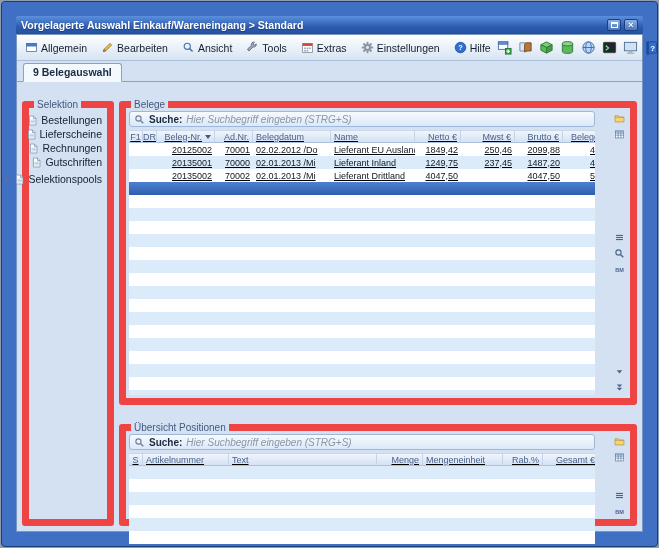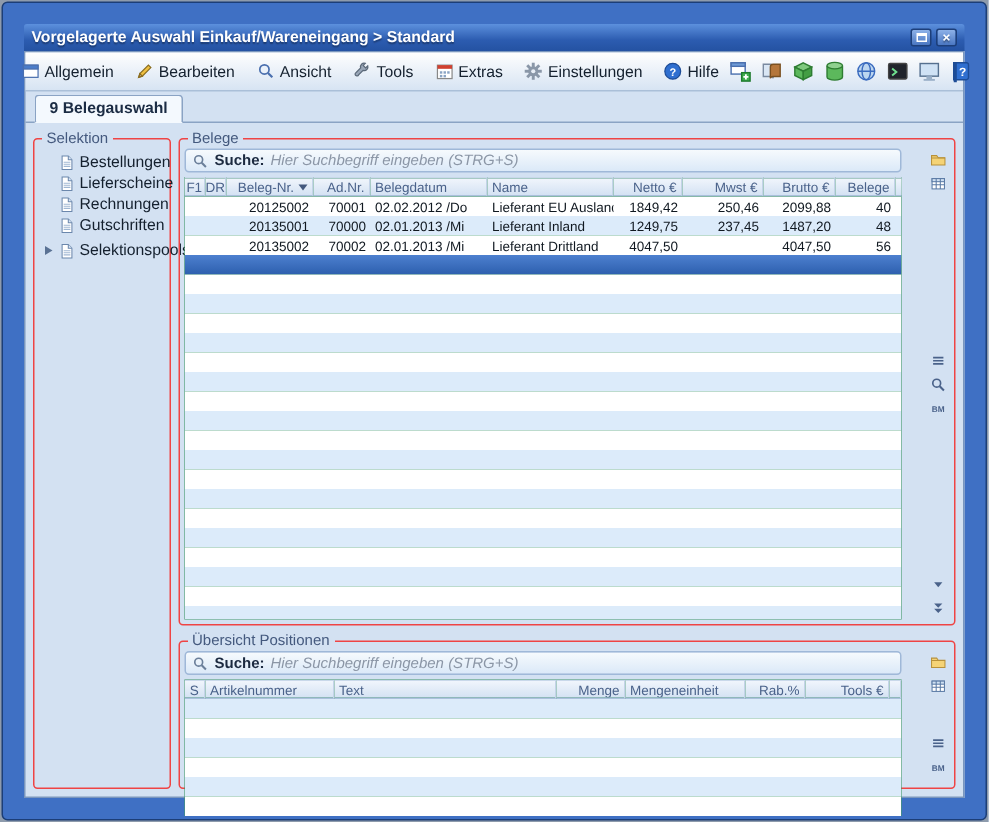--- a/index.html
+++ b/index.html
@@ -16,62 +16,62 @@
   .win-controls { margin-left: auto; display: flex; gap: 3px; }
   .win-btn { width: 14px; height: 12px; display: flex; align-items: center; justify-content: center;
              background: linear-gradient(#8db1e8, #4a77c2); border: 1px solid #1d3f7a;
              border-radius: 2px; color: #fff; font-size: 9px; line-height: 1; cursor: default; }
   .maxglyph { width: 7px; height: 6px; border: 1px solid #fff; border-top-width: 2px; }
 
   .win-body { flex: 1; min-height: 0; display: flex; flex-direction: column;
               background: #d3e1f2; border: 1px solid #7a96bd; }
 
   .toolbar { height: 26px; flex: none; display: flex; align-items: center; gap: 1px; padding: 0 4px;
-             background: linear-gradient(#fefefe, #d7e4f3); border-bottom: 1px solid #aabfd8; justify-content: center; }
+             background: linear-gradient(#fefefe, #d7e4f3); border-bottom: 1px solid #aabfd8; }
   .mbtn { display: flex; align-items: center; gap: 3px; padding: 2px 4px; font-size: 10.5px;
           color: #14202e; border-radius: 2px; white-space: nowrap; cursor: default; }
   .msep { width: 1px; height: 14px; background: #c0cfe2; margin: 0 2px; }
   .toolbar-right { margin-left: auto; display: flex; align-items: center; gap: 3px; }
   .tbtn { width: 18px; height: 18px; display: flex; align-items: center; justify-content: center;
           border-radius: 2px; cursor: default; }
 
   .tabstrip { flex: none; display: flex; align-items: flex-end; padding: 3px 6px 0; gap: 2px;
               border-bottom: 1px solid #8aa3c4; height: 21px; }
   .tab { position: relative; bottom: -1px; padding: 2px 9px 3px; font-size: 10.5px;
          border: 1px solid #8aa3c4; border-radius: 3px 3px 0 0; color: #1b2c44;
          background: linear-gradient(#e4edf8, #c6d6ec); cursor: default; white-space: nowrap; }
   .tab.active { background: #f4f9fe; border-bottom-color: #f4f9fe; font-weight: bold; }
 
   .content { flex: 1; min-height: 0; display: flex; gap: 5px; padding: 5px; }
 
-  fieldset { border: 1px solid #ef4444; border-radius: 3px; padding: 1px 3px 3px; min-width: 0; }
+  fieldset { border: 7px solid #ef4444; border-radius: 3px; padding: 1px 3px 3px; min-width: 0; margin-top: 12px; }
   legend { font-size: 10px; color: #44597e; padding: 0 3px; margin-left: 2px; }
   .fs-selektion { width: 92px; flex: none; }
   .right-col { flex: 1; min-width: 0; display: flex; flex-direction: column; gap: 5px; }
   .fs-belege { flex: 1; min-height: 0; display: flex; flex-direction: column; }
   .fs-positionen { height: 104px; flex: none; display: flex; flex-direction: column; }
 
-  .tree { display: flex; flex-direction: column; padding-top: 2px; }
+  .tree { display: flex; flex-direction: column; padding-top: 2px; align-items: flex-end; }
   .tree-item { display: flex; align-items: center; gap: 3px; padding: 1px 2px; font-size: 10.5px;
                color: #14202e; white-space: nowrap; cursor: default; }
   .tree-item.expandable { margin-top: 3px; }
   .expander { width: 8px; height: 9px; flex: none; display: flex; align-items: center; justify-content: center; }
   .expander.tri::before { content: ""; width: 0; height: 0; border-top: 3.5px solid transparent;
                border-bottom: 3.5px solid transparent; border-left: 5px solid #5a7294; }
 
   .panel-col { flex: 1; min-width: 0; display: flex; flex-direction: column; }
   .fs-body { flex: 1; min-height: 0; display: flex; gap: 16px; }
 
   .searchbar { height: 16px; flex: none; display: flex; align-items: center; gap: 4px; padding: 0 4px;
                border: 1px solid #9fb8d8; border-radius: 3px; margin-bottom: 3px; font-size: 10px;
                background: linear-gradient(#f6fafd, #dbe9f8); }
   .slabel { font-weight: bold; color: #1c2a40; }
   .sph { flex: 1; font-style: italic; color: #8b96a6; white-space: nowrap; overflow: hidden; cursor: text; }
 
-  .grid { flex: 1; min-height: 0; display: flex; flex-direction: column; overflow: hidden; background: #15803d; }
+  .grid { flex: 1; min-height: 0; display: flex; flex-direction: column; overflow: hidden; background: #fca5a5; text-decoration: underline; }
   .grid-header { display: grid; flex: none; height: 13px; }
   .hcell { display: flex; align-items: center; padding: 0 3px; font-size: 9px; color: #4a628a;
            background: linear-gradient(#f0f5fc, #d4e2f3); border-right: 1px solid #c3d3e8;
            border-top: 1px solid #c9d8ea; border-bottom: 1px solid #aac0dc;
            white-space: nowrap; overflow: hidden; cursor: default; }
   .sort { width: 0; height: 0; border-left: 3px solid transparent; border-right: 3px solid transparent;
           border-top: 4px solid #44597e; margin-left: 3px; flex: none; }
   .grid-body { flex: 1; overflow: hidden; }
   .grid-row { display: grid; height: 13px; background: #fff; }
   .grid-row.alt { background: #dcebfa; }
@@ -817,21 +817,21 @@
                     <div class="hcell a-r">
                       <span>Menge</span>
                     </div>
                     <div class="hcell a-l">
                       <span>Mengeneinheit</span>
                     </div>
                     <div class="hcell a-r">
                       <span>Rab.%</span>
                     </div>
                     <div class="hcell a-r">
-                      <span>Tools €</span>
+                      <span>Gesamt €</span>
                     </div>
                     <div class="hcell a-l">
                       <span></span>
                     </div>
                   </div>
                   <div class="grid-body">
                     <div class="grid-row alt" style="grid-template-columns: 14px 86px 148px 46px 80px 40px 56px minmax(0px, 1fr);">
                       <div class="cell a-c"></div>
                       <div class="cell a-l"></div>
                       <div class="cell a-l"></div>

